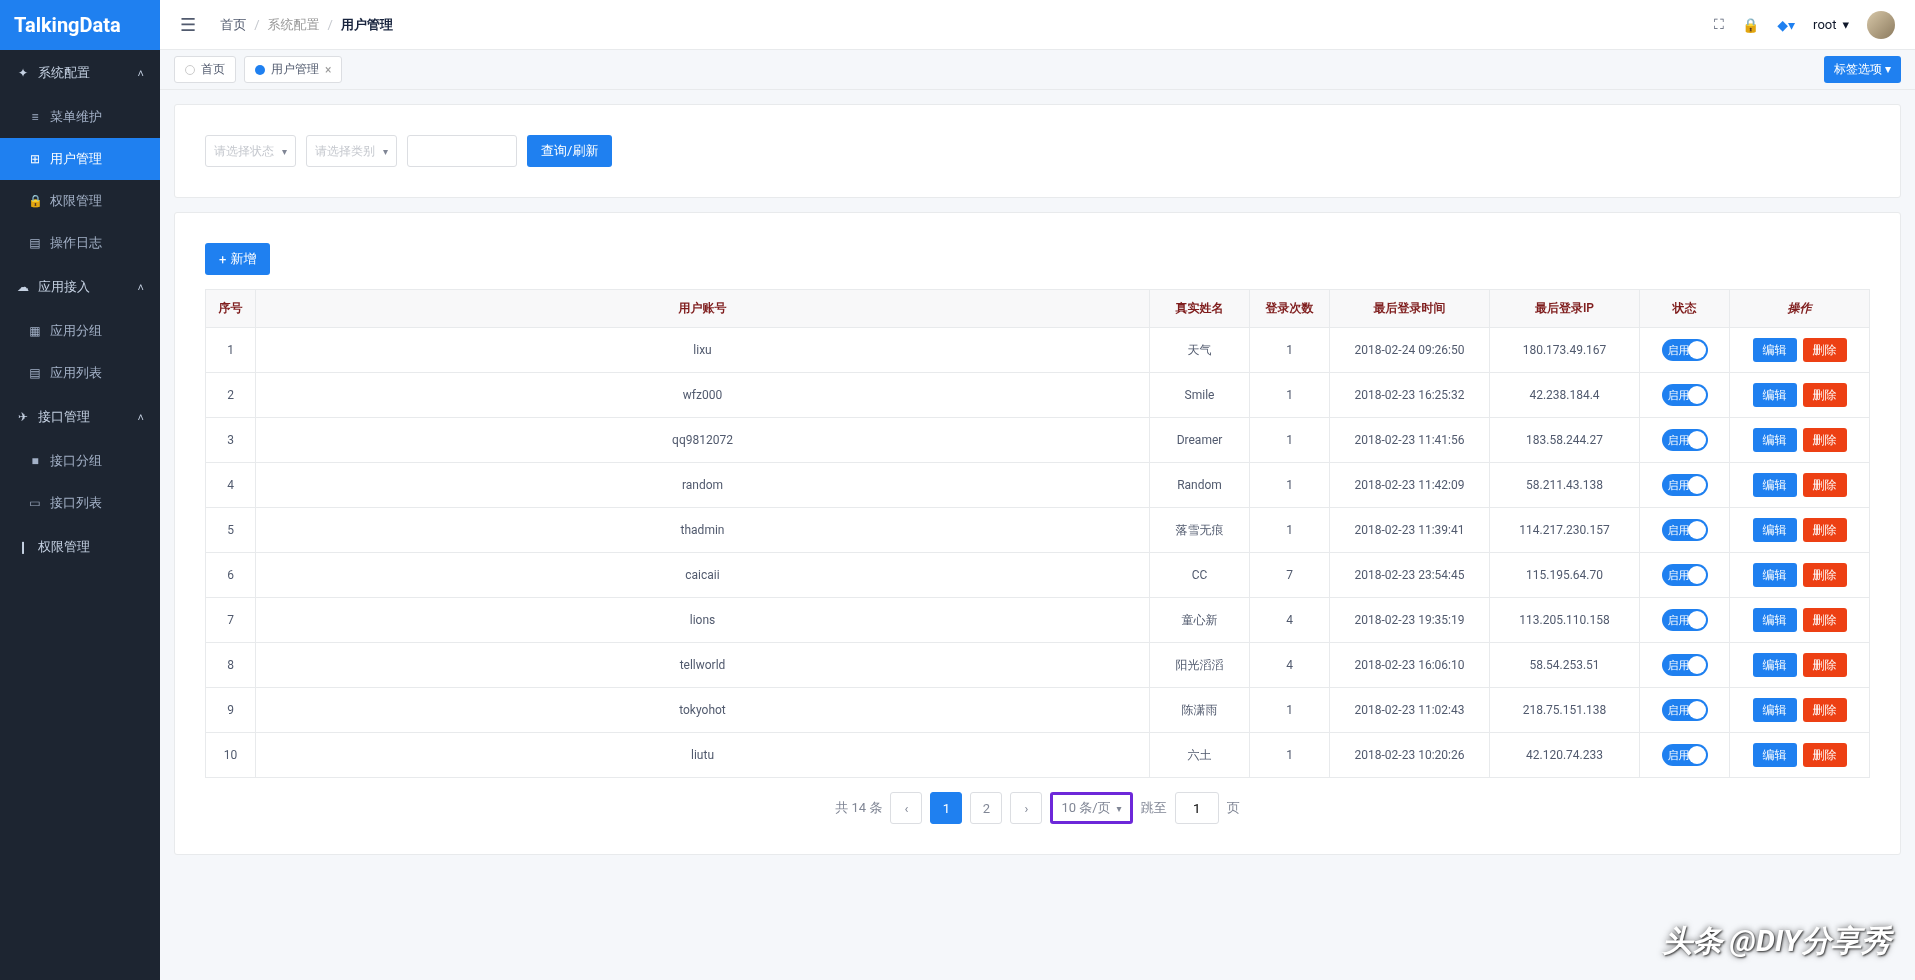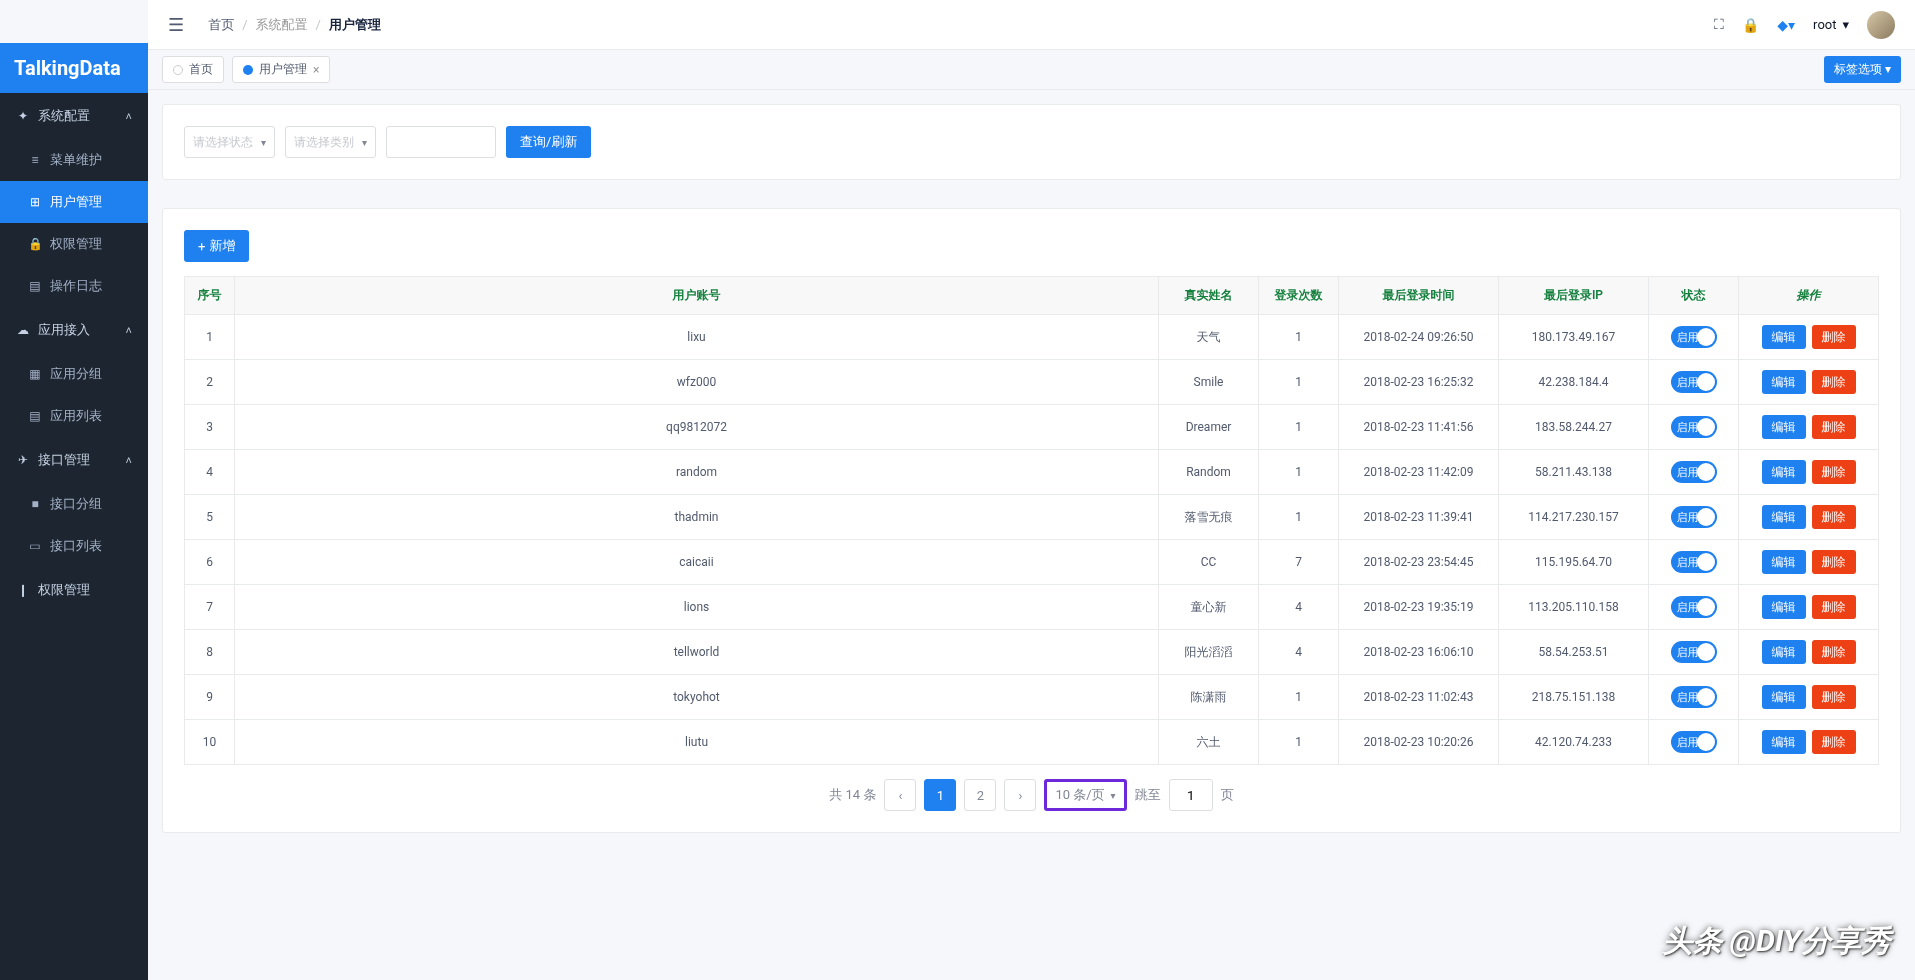--- a/index.html
+++ b/index.html
@@ -1,18 +1,18 @@
 <!DOCTYPE html>
 <html><head>
 <meta charset="utf-8">
 <style>
 * { margin: 0; padding: 0; box-sizing: border-box; font-family: -apple-system, BlinkMacSystemFont, "Segoe UI", Roboto, "Helvetica Neue", Arial, sans-serif; }
 body { background: #f5f7fa; font-size: 13px; color: #515a6e; overflow: hidden; }
 .layout { display: flex; height: 100vh; }
-.sidebar { width: 148px; background: #1d2531; color: #a3b1c7; flex-shrink: 0; margin-top: 43px; }
+.sidebar { width: 160px; background: #1d2531; color: #a3b1c7; flex-shrink: 0; }
 .logo { background: #1f80f0; color: #fff; font-size: 20px; font-weight: bold; padding: 12px 14px; height: 50px; display: flex; align-items: center; }
 .menu { padding-top: 0; }
 .menu-group-title { padding: 14px 16px; color: #c5d1e2; font-size: 13px; display: flex; align-items: center; gap: 8px; cursor: pointer; }
 .menu-group-title .chev { margin-left: auto; font-size: 11px; }
 .menu-item { padding: 12px 16px 12px 28px; color: #a3b1c7; font-size: 13px; display: flex; align-items: center; gap: 8px; cursor: pointer; }
 .menu-item.active { background: #1f80f0; color: #fff; }
 .menu-item .ico, .menu-group-title .ico { width: 14px; display: inline-block; text-align: center; font-size: 12px; }
 .main { flex: 1; display: flex; flex-direction: column; min-width: 0; }
 .topbar { background: #fff; height: 50px; display: flex; align-items: center; padding: 0 20px; border-bottom: 1px solid #e8eaec; }
 .menu-toggle { font-size: 18px; cursor: pointer; color: #515a6e; margin-right: 24px; }
@@ -26,32 +26,32 @@
 .avatar { width: 28px; height: 28px; border-radius: 50%; background: linear-gradient(135deg, #d7c7a8, #8b7a5e); }
 .tabbar { background: #f5f7fa; padding: 6px 14px; display: flex; align-items: center; gap: 8px; border-bottom: 1px solid #e8eaec; }
 .tab { background: #fff; border: 1px solid #dcdee2; border-radius: 3px; padding: 4px 10px; display: flex; align-items: center; gap: 6px; font-size: 12px; cursor: pointer; }
 .dot { width: 10px; height: 10px; border-radius: 50%; display: inline-block; }
 .dot.gray { border: 1px solid #ccc; background: #fff; }
 .dot.blue { background: #1f80f0; }
 .tab .x { color: #999; font-size: 12px; }
 .tab-actions { margin-left: auto; }
 .tab-actions .btn-tags { background: #1f80f0; color: #fff; border: none; border-radius: 3px; padding: 5px 10px; font-size: 12px; cursor: pointer; }
 .content { padding: 14px; overflow: auto; flex: 1; }
-.card { background: #fff; border: 1px solid #e8eaec; border-radius: 3px; padding: 21px; margin-bottom: 28px; }
+.card { background: #fff; border: 1px solid #e8eaec; border-radius: 3px; padding: 30px; margin-bottom: 14px; }
 .filters { display: flex; gap: 10px; align-items: center; }
 .select, .input { border: 1px solid #dcdee2; border-radius: 3px; background: #fff; height: 32px; padding: 0 8px; font-size: 12px; display: flex; align-items: center; color: #c5c8ce; cursor: pointer; }
 .select .arr { margin-left: 8px; font-size: 10px; color: #808695; }
 .input { width: 110px; }
 .btn { border: none; border-radius: 3px; padding: 0 14px; height: 32px; font-size: 13px; cursor: pointer; display: inline-flex; align-items: center; gap: 4px; }
 .btn-primary { background: #1f80f0; color: #fff; }
 .btn-sm { height: 24px; padding: 0 10px; font-size: 12px; border-radius: 3px; }
 .btn-danger { background: #ed4014; color: #fff; }
 table { width: 100%; border-collapse: collapse; }
 th, td { border: 1px solid #e8eaec; padding: 10px 8px; text-align: center; font-size: 12px; }
-th { background: #f8f8f9; color: #15803d; font-weight: 600; }
+th { background: #f8f8f9; color: #7f1d1d; font-weight: 600; }
 .toggle { display: inline-flex; align-items: center; background: #1f80f0; border-radius: 11px; width: 46px; height: 22px; position: relative; color: #fff; font-size: 11px; padding-left: 6px; cursor: pointer; }
 .toggle .knob { position: absolute; right: 2px; top: 2px; width: 18px; height: 18px; background: #fff; border-radius: 50%; }
 .actions-cell { display: flex; gap: 6px; justify-content: center; align-items: center; }
 .pagination { display: flex; align-items: center; justify-content: center; gap: 8px; margin-top: 14px; font-size: 13px; color: #808695; }
 .page-btn { border: 1px solid #dcdee2; background: #fff; width: 32px; height: 32px; display: flex; align-items: center; justify-content: center; border-radius: 3px; cursor: pointer; }
 .page-btn.active { background: #1f80f0; color: #fff; border-color: #1f80f0; }
 .page-select { border: 3px solid #6d28d9; background: #fff; height: 32px; padding: 0 8px; border-radius: 3px; display: flex; align-items: center; gap: 6px; cursor: pointer; }
 .page-input { border: 1px solid #dcdee2; width: 44px; height: 32px; text-align: center; border-radius: 3px; }
 .watermark { position: fixed; right: 24px; bottom: 18px; font-size: 30px; font-weight: 700; color: #fff; text-shadow: 0 0 6px rgba(0,0,0,0.6), 1px 1px 2px rgba(0,0,0,0.7); pointer-events: none; font-style: italic; }
 </style>

